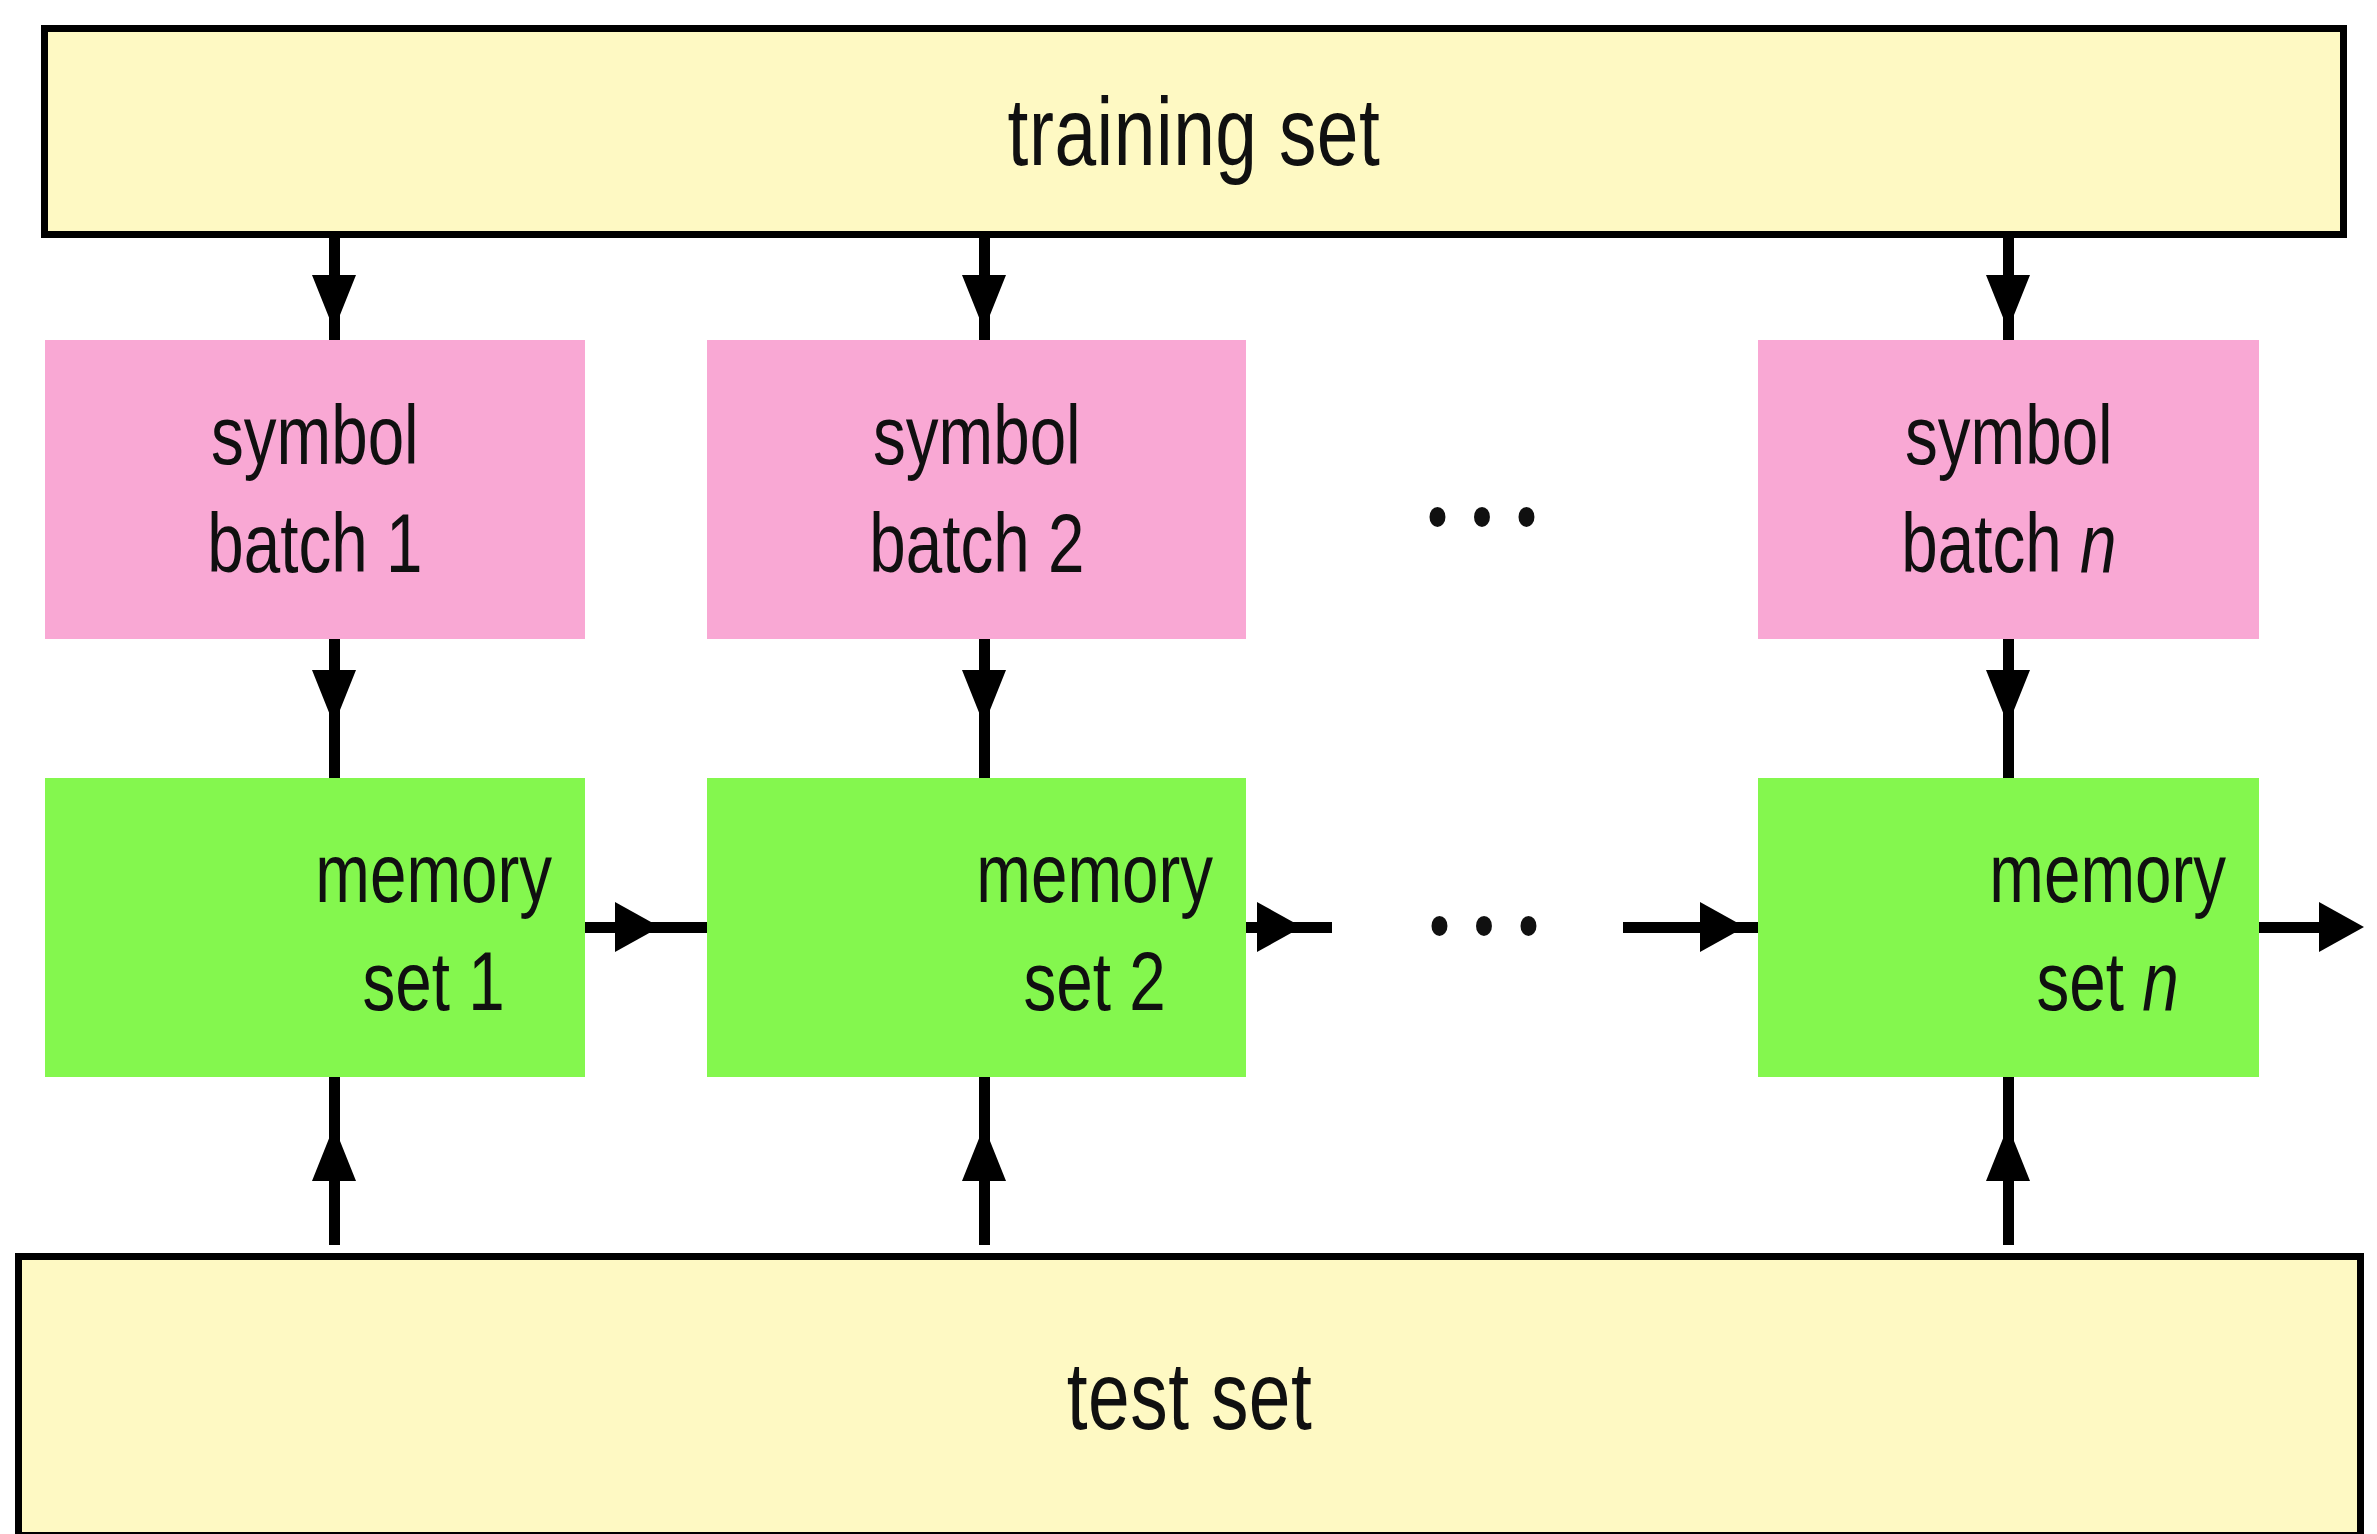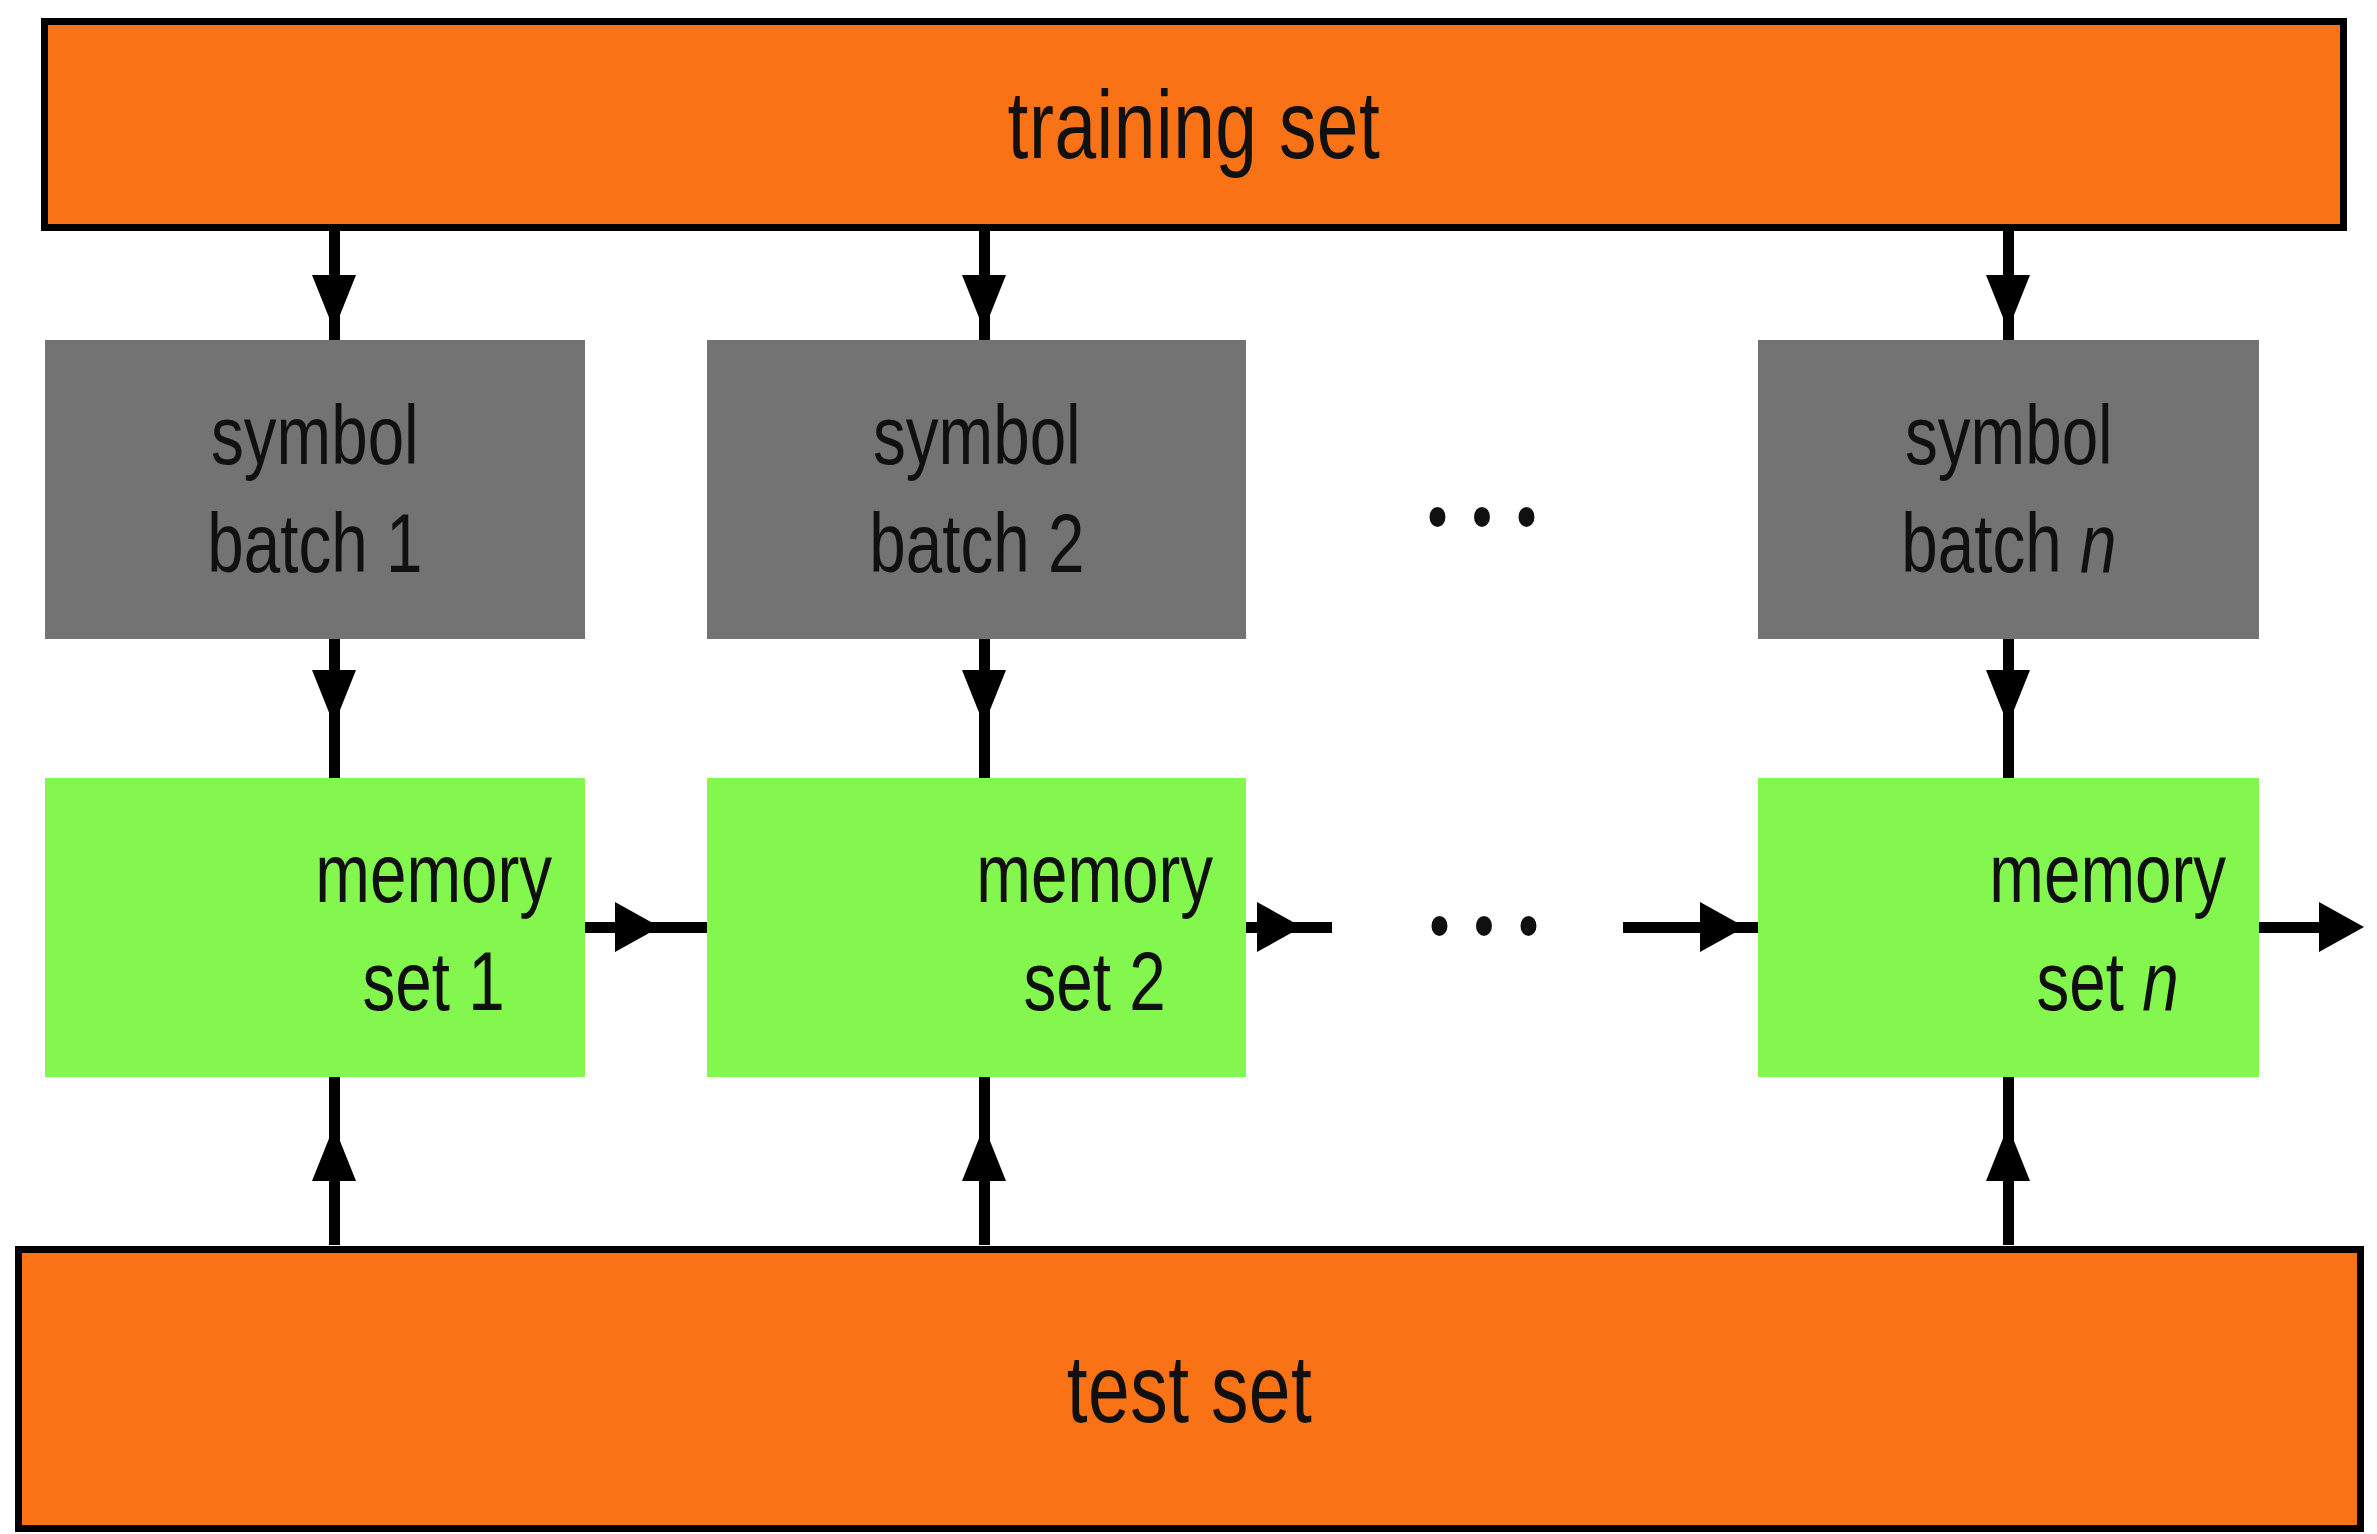--- a/index.html
+++ b/index.html
@@ -12,42 +12,43 @@
     position: relative;
     width: 2377px;
     height: 1534px;
     background: #ffffff;
     overflow: hidden;
     color: #101010;
   }
   
   .wide-box {
     position: absolute;
-    background: #f97316;
+    background: #fef9c3;
     border: 7.5px solid #000000;
     box-sizing: border-box;
     display: flex;
     align-items: center;
     justify-content: center;
+    margin-top: 7px;
   }
   .wide-box .lbl {
     font-size: 96px;
     font-weight: 400;
     letter-spacing: 0.7px;
     transform: scaleX(0.78);
     white-space: nowrap;
   }
   .node-box {
     position: absolute;
     box-sizing: border-box;
     display: flex;
     align-items: center;
     justify-content: center;
   }
-  .symbol-box { background: #737373; }
+  .symbol-box { background: #f9a8d4; }
   .memory-box { background: #84f74e; justify-content: flex-end; }
   .node-label {
     text-align: center;
     font-size: 84px;
     line-height: 1.28;
     transform: scaleX(0.78);
     white-space: nowrap;
   }
   .idx { margin-left: 0.28em; }
   .idx-italic { font-style: italic; }

